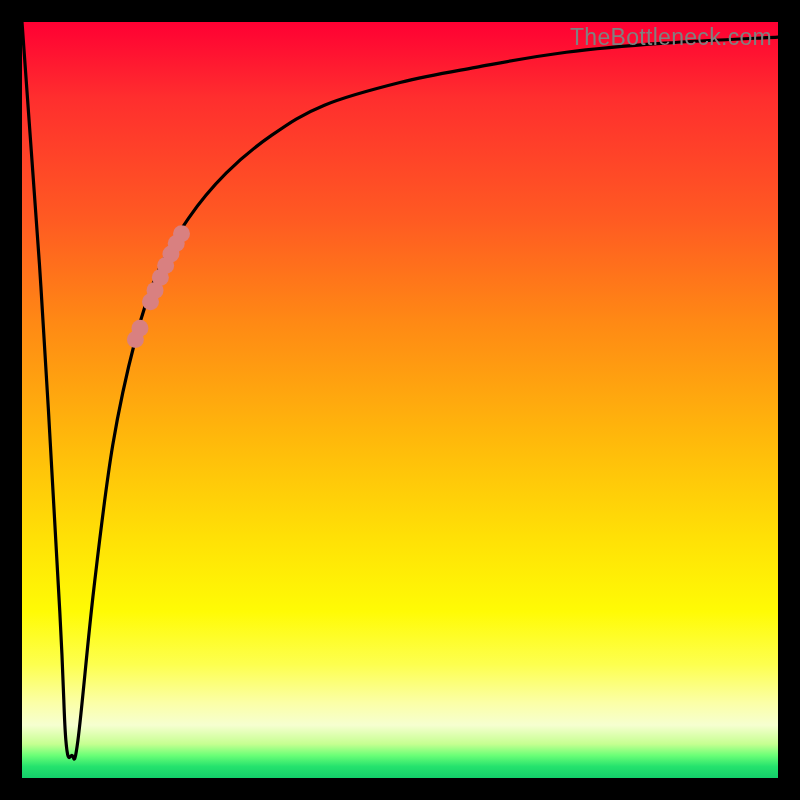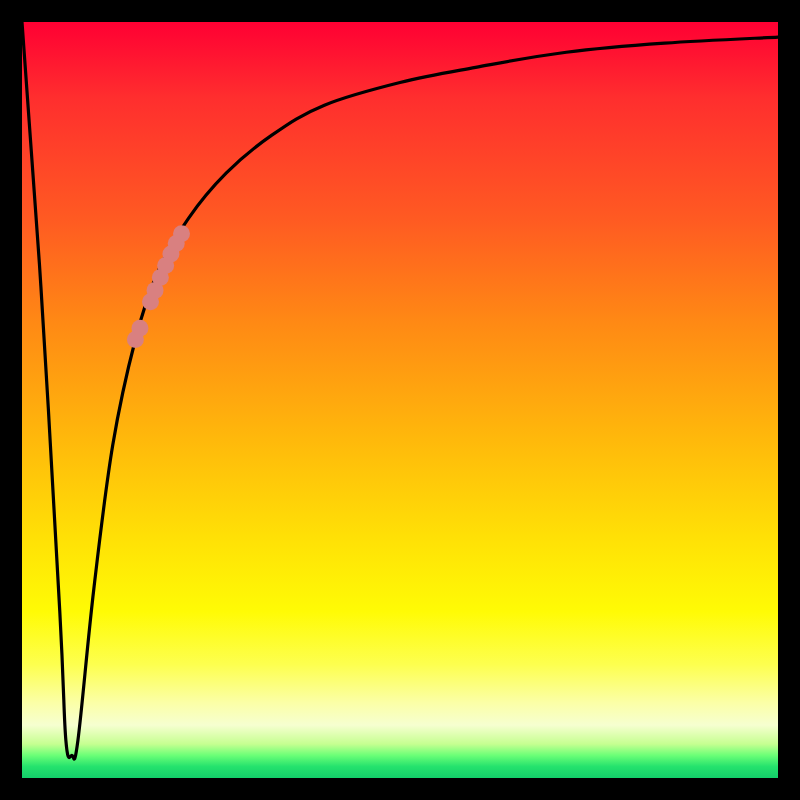--- a/index.html
+++ b/index.html
@@ -60,20 +60,21 @@
     width: 756px;
     height: 756px;
     overflow: visible;
   }
 </style>
 </head>
 <body>
 
 <div class="frame">
   <div class="plot">
+    <div class="watermark">TheBottleneck.com</div>
     <svg class="curve" viewBox="0 0 756 756">
       <path id="curvePath" fill="none" stroke="#000000" stroke-width="3.2" stroke-linejoin="round" stroke-linecap="round" d="M 0 0 C 3.402 47.62799999999999, 12.096000000000002 158.45759999999996, 18.900000000000002 264.59999999999997 C 25.704 370.7424, 33.309360000000005 508.03200000000004, 37.800000000000004 589.6800000000001 C 42.29064 671.3280000000001, 41.67072 692.3448000000001, 43.848 718.2 C 46.025279999999995 744.0552, 47.71872 733.32, 49.896 733.32 C 52.073280000000004 733.32, 51.99768000000001 748.1376, 55.94400000000001 718.2 C 59.89032000000001 688.2624000000001, 65.56032 620.0712, 71.82000000000001 567 C 78.07968000000001 513.9288, 83.2356 468.2664, 90.72 423.36 C 98.20439999999999 378.45360000000005, 105.23519999999999 348.81840000000005, 113.39999999999999 317.52000000000004 C 121.56479999999999 286.2216, 126.55439999999999 271.2528, 136.07999999999998 249.47999999999996 C 145.60559999999998 227.70719999999997, 154.0728 214.25040000000007, 166.32 196.56000000000006 C 178.56719999999999 178.86960000000005, 189.1512 166.16879999999995, 204.12 151.19999999999993 C 219.08880000000002 136.23119999999992, 231.7896 125.64719999999997, 249.48000000000002 113.39999999999998 C 267.17040000000003 101.15279999999998, 279.26640000000003 92.68559999999997, 302.40000000000003 83.15999999999997 C 325.53360000000004 73.63439999999997, 350.784 67.284, 378 60.48000000000002 C 405.216 53.67600000000003, 423.6624 50.80320000000002, 453.59999999999997 45.360000000000014 C 483.53759999999994 39.91680000000001, 510.29999999999995 34.59456000000001, 544.3199999999999 30.24000000000001 C 578.3399999999999 25.88544000000001, 604.4976 23.88960000000001, 642.6 21.168000000000006 C 680.7024 18.446400000000004, 735.588 16.208640000000006, 756 15.120000000000005"></path>
       <g id="markerGroup">
           <circle cx="113.39999999999999" cy="317.52000000000004" r="8.5" fill="#d98080"></circle>
           <circle cx="117.93599999999999" cy="306.18" r="8.5" fill="#d98080"></circle>
           <circle cx="128.52" cy="279.71999999999997" r="8.5" fill="#d98080"></circle>
           <circle cx="133.056" cy="268.38" r="8.5" fill="#d98080"></circle>
           <circle cx="138.34799999999998" cy="255.52799999999996" r="8.5" fill="#d98080"></circle>
           <circle cx="143.64000000000001" cy="243.43200000000002" r="8.5" fill="#d98080"></circle>
           <circle cx="148.932" cy="232.09199999999998" r="8.5" fill="#d98080"></circle>

